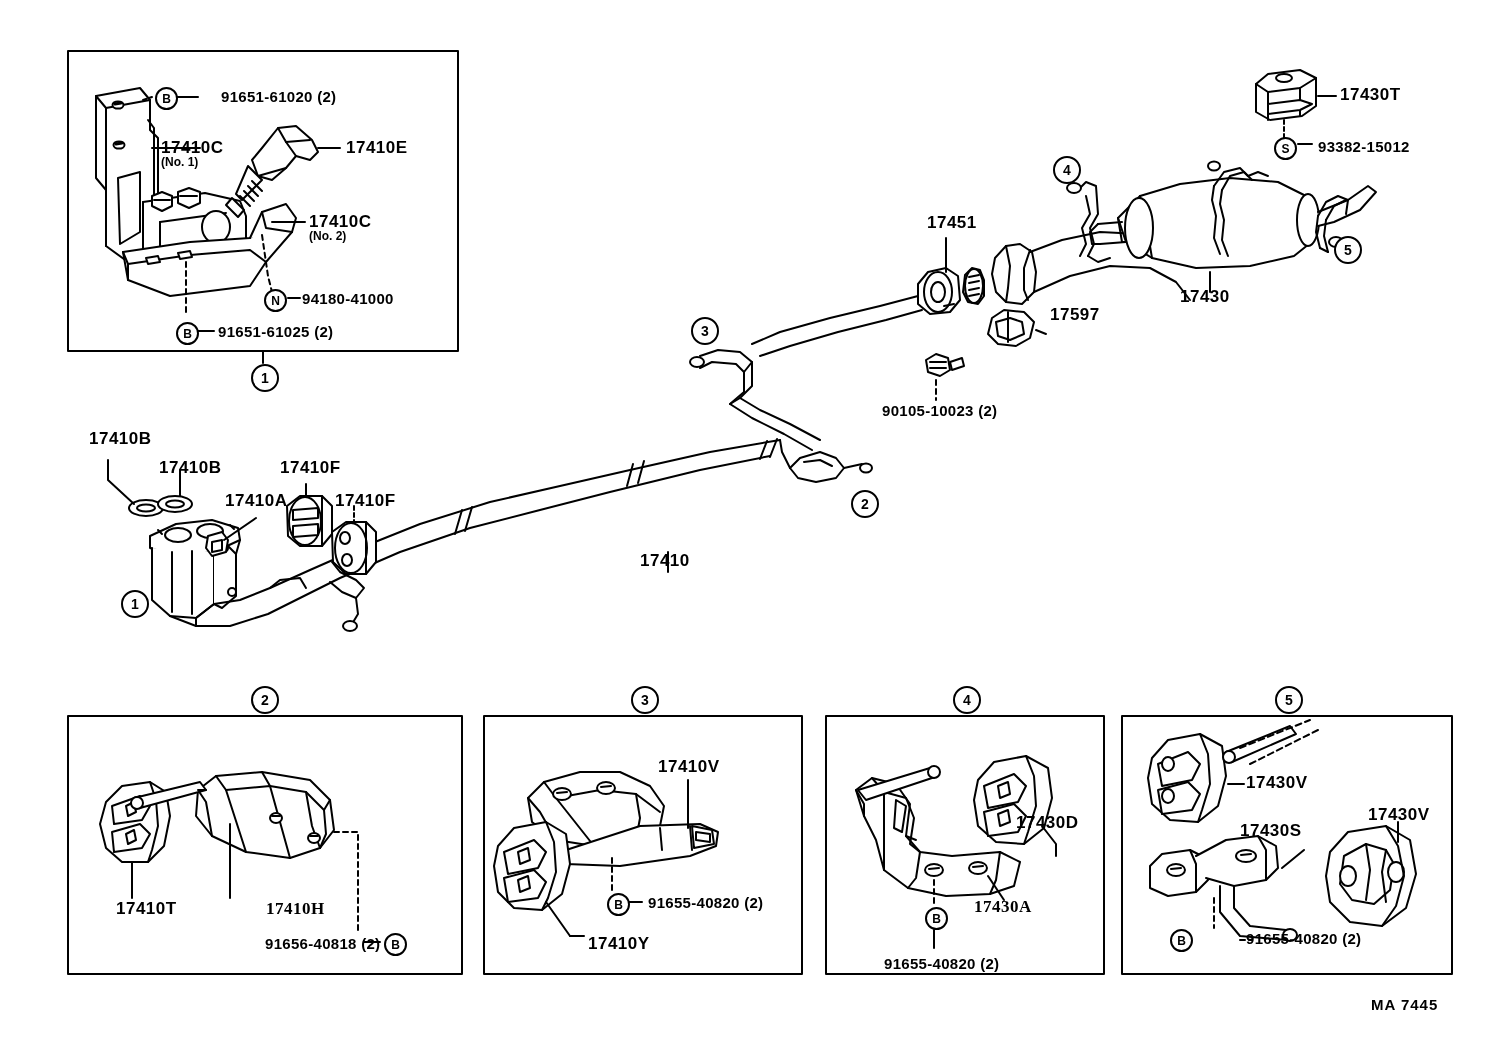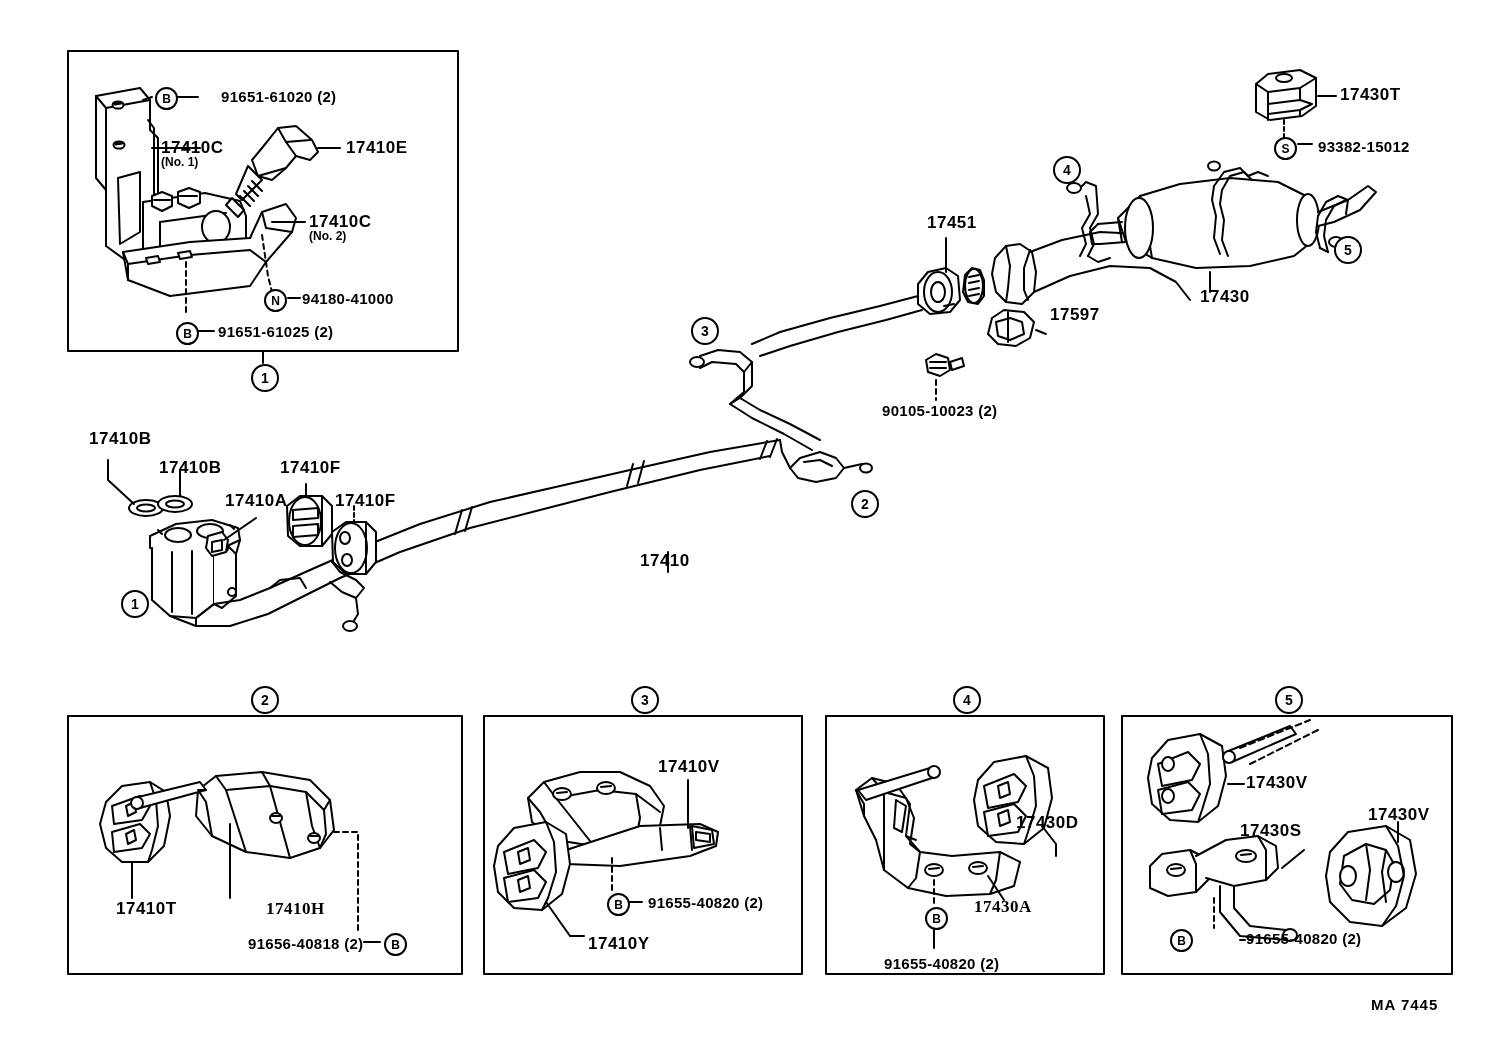--- a/index.html
+++ b/index.html
@@ -398,21 +398,21 @@
 </div>
 <div class="cmark" style="left:1053px;top:156px;">
   <span>4</span>
 </div>
 <div class="cmark" style="left:1334px;top:236px;">
   <span>5</span>
 </div>
 <div class="lbl" style="left:927px;top:214px;">17451</div>
 <div class="lbl" style="left:1050px;top:306px;">17597</div>
 <div class="code" style="left:882px;top:402px;">90105-10023 (2)</div>
-<div class="lbl" style="left:1180px;top:288px;margin-left:20px;">17430</div>
+<div class="lbl" style="left:1180px;top:288px;">17430</div>
 <div class="lbl" style="left:1340px;top:86px;">17430T</div>
 <div class="bmark" style="left:1274px;top:137px;">
   <span>S</span>
 </div>
 <div class="code" style="left:1318px;top:138px;">93382-15012</div>
 
 <div class="cmark" style="left:251px;top:686px;">
   <span>2</span>
 </div>
 <div class="cmark" style="left:631px;top:686px;">
@@ -420,21 +420,21 @@
 </div>
 <div class="cmark" style="left:953px;top:686px;">
   <span>4</span>
 </div>
 <div class="cmark" style="left:1275px;top:686px;">
   <span>5</span>
 </div>
 
 <div class="lbl" style="left:116px;top:900px;">17410T</div>
 <div class="lbl" style="left:266px;top:900px;font-family:Liberation Serif, serif;">17410H</div>
-<div class="code" style="left:248px;top:935px;">91656-40818 (2)</div>
+<div class="code" style="left:265px;top:935px;">91656-40818 (2)</div>
 <div class="bmark" style="left:384px;top:933px;">
   <span>B</span>
 </div>
 
 <div class="lbl" style="left:658px;top:758px;">17410V</div>
 <div class="bmark" style="left:607px;top:893px;">
   <span>B</span>
 </div>
 <div class="code" style="left:648px;top:894px;">91655-40820 (2)</div>
 <div class="lbl" style="left:588px;top:935px;">17410Y</div>

